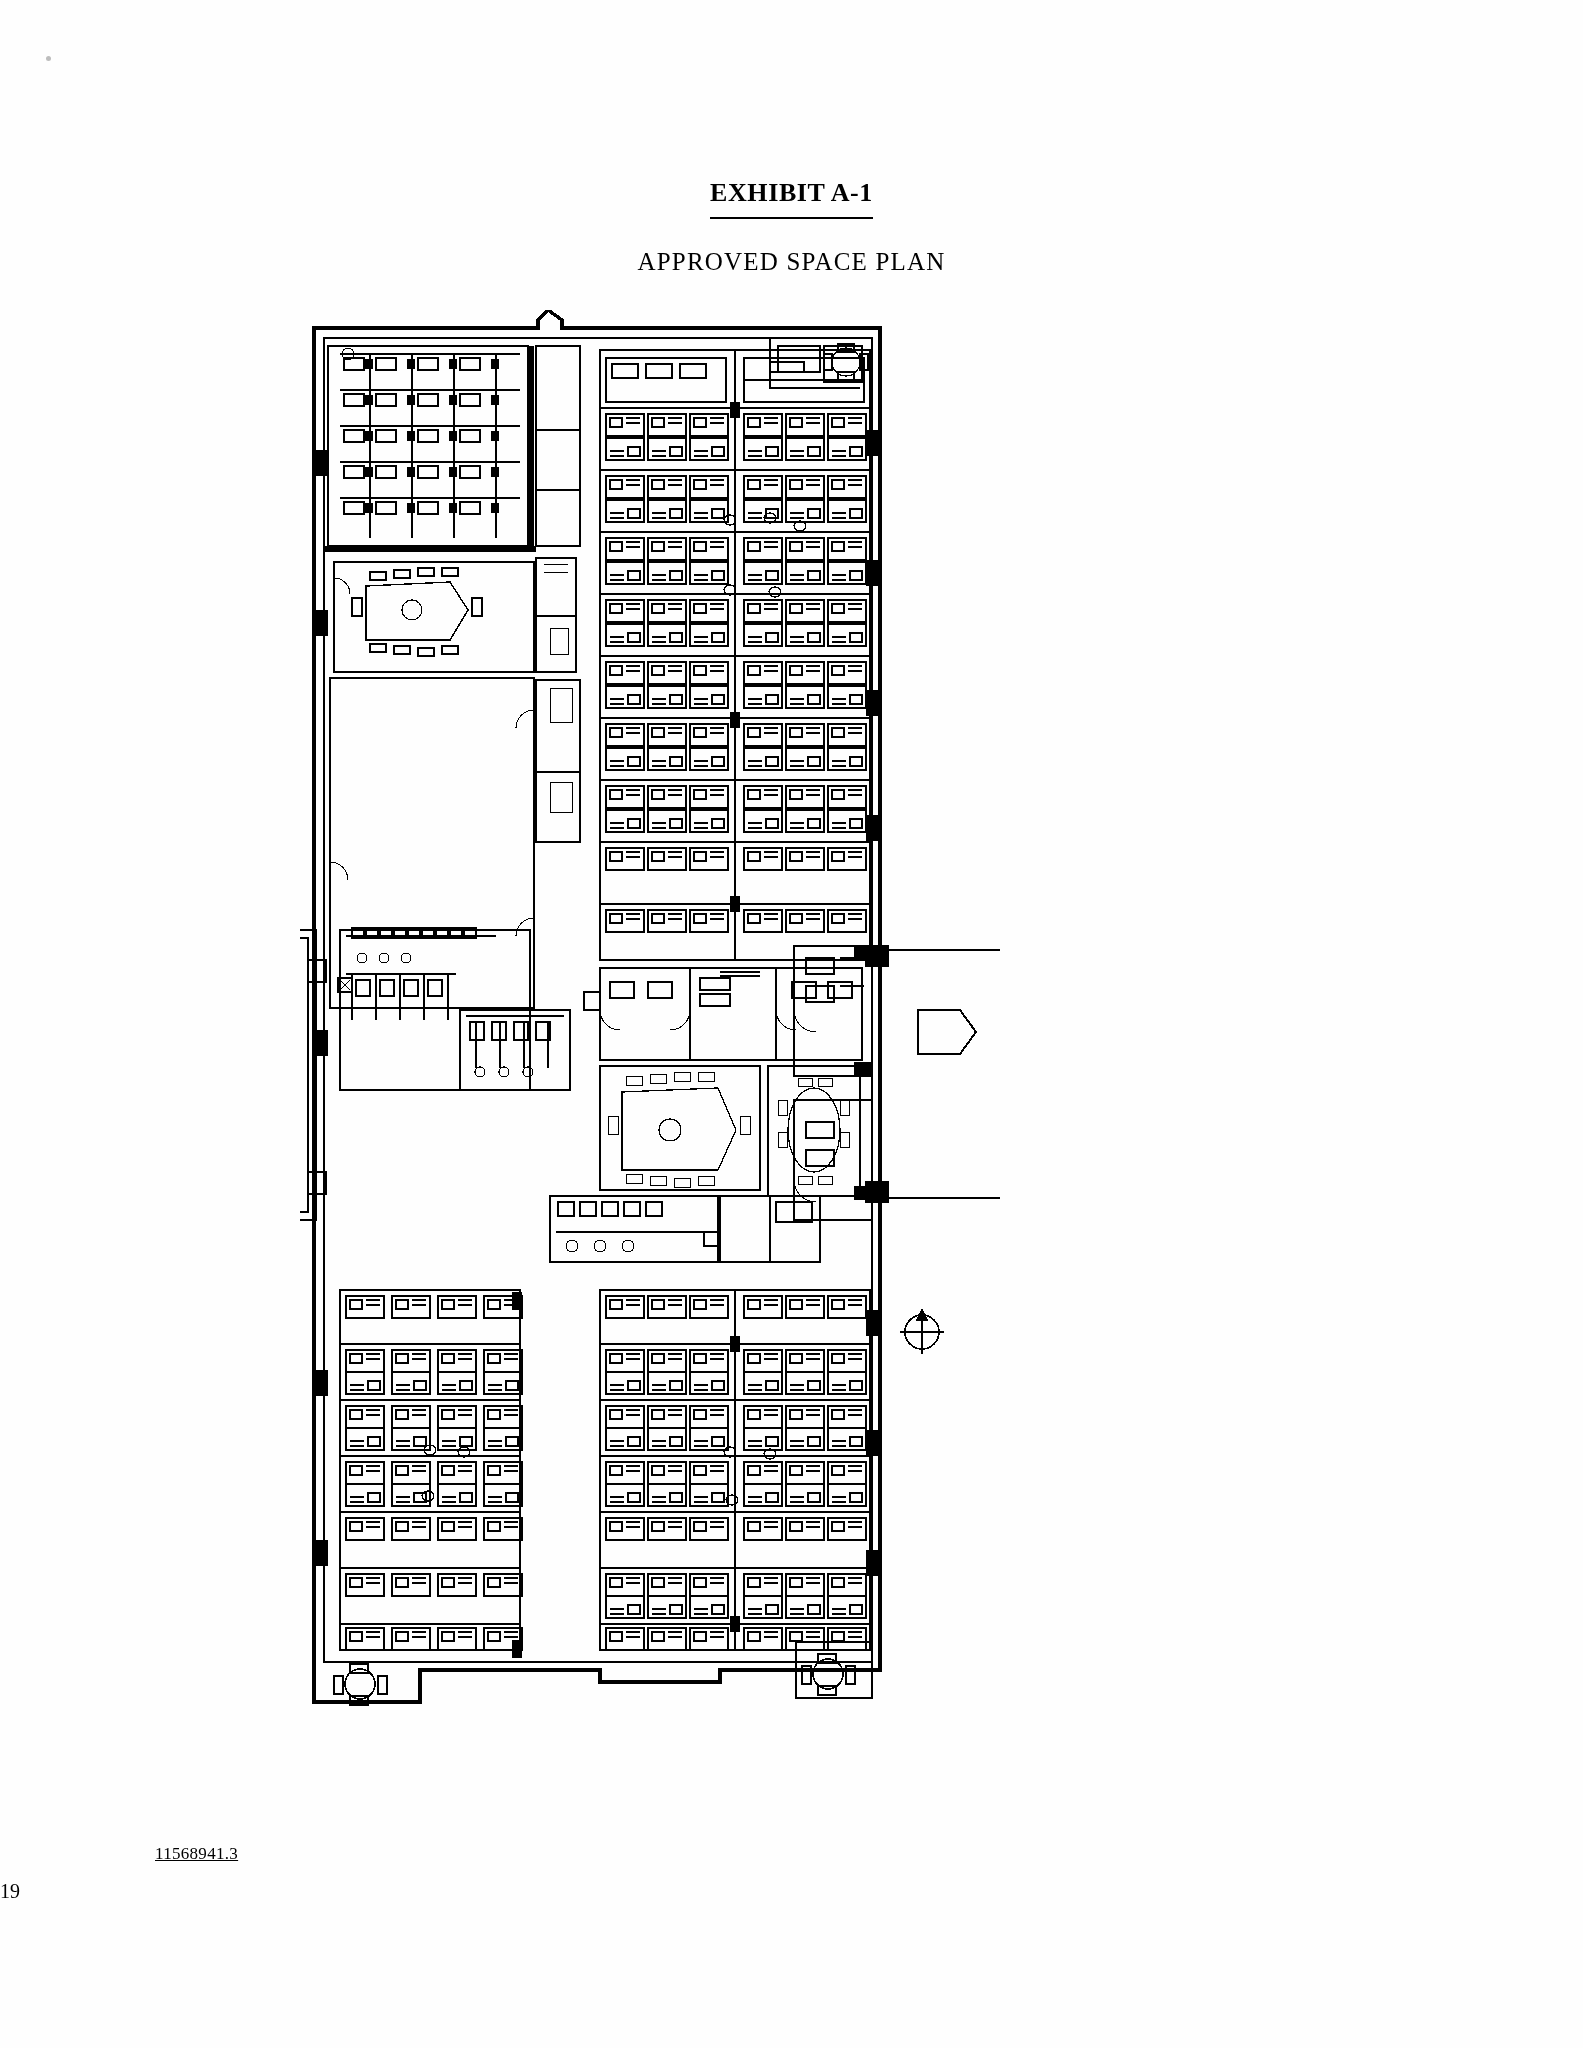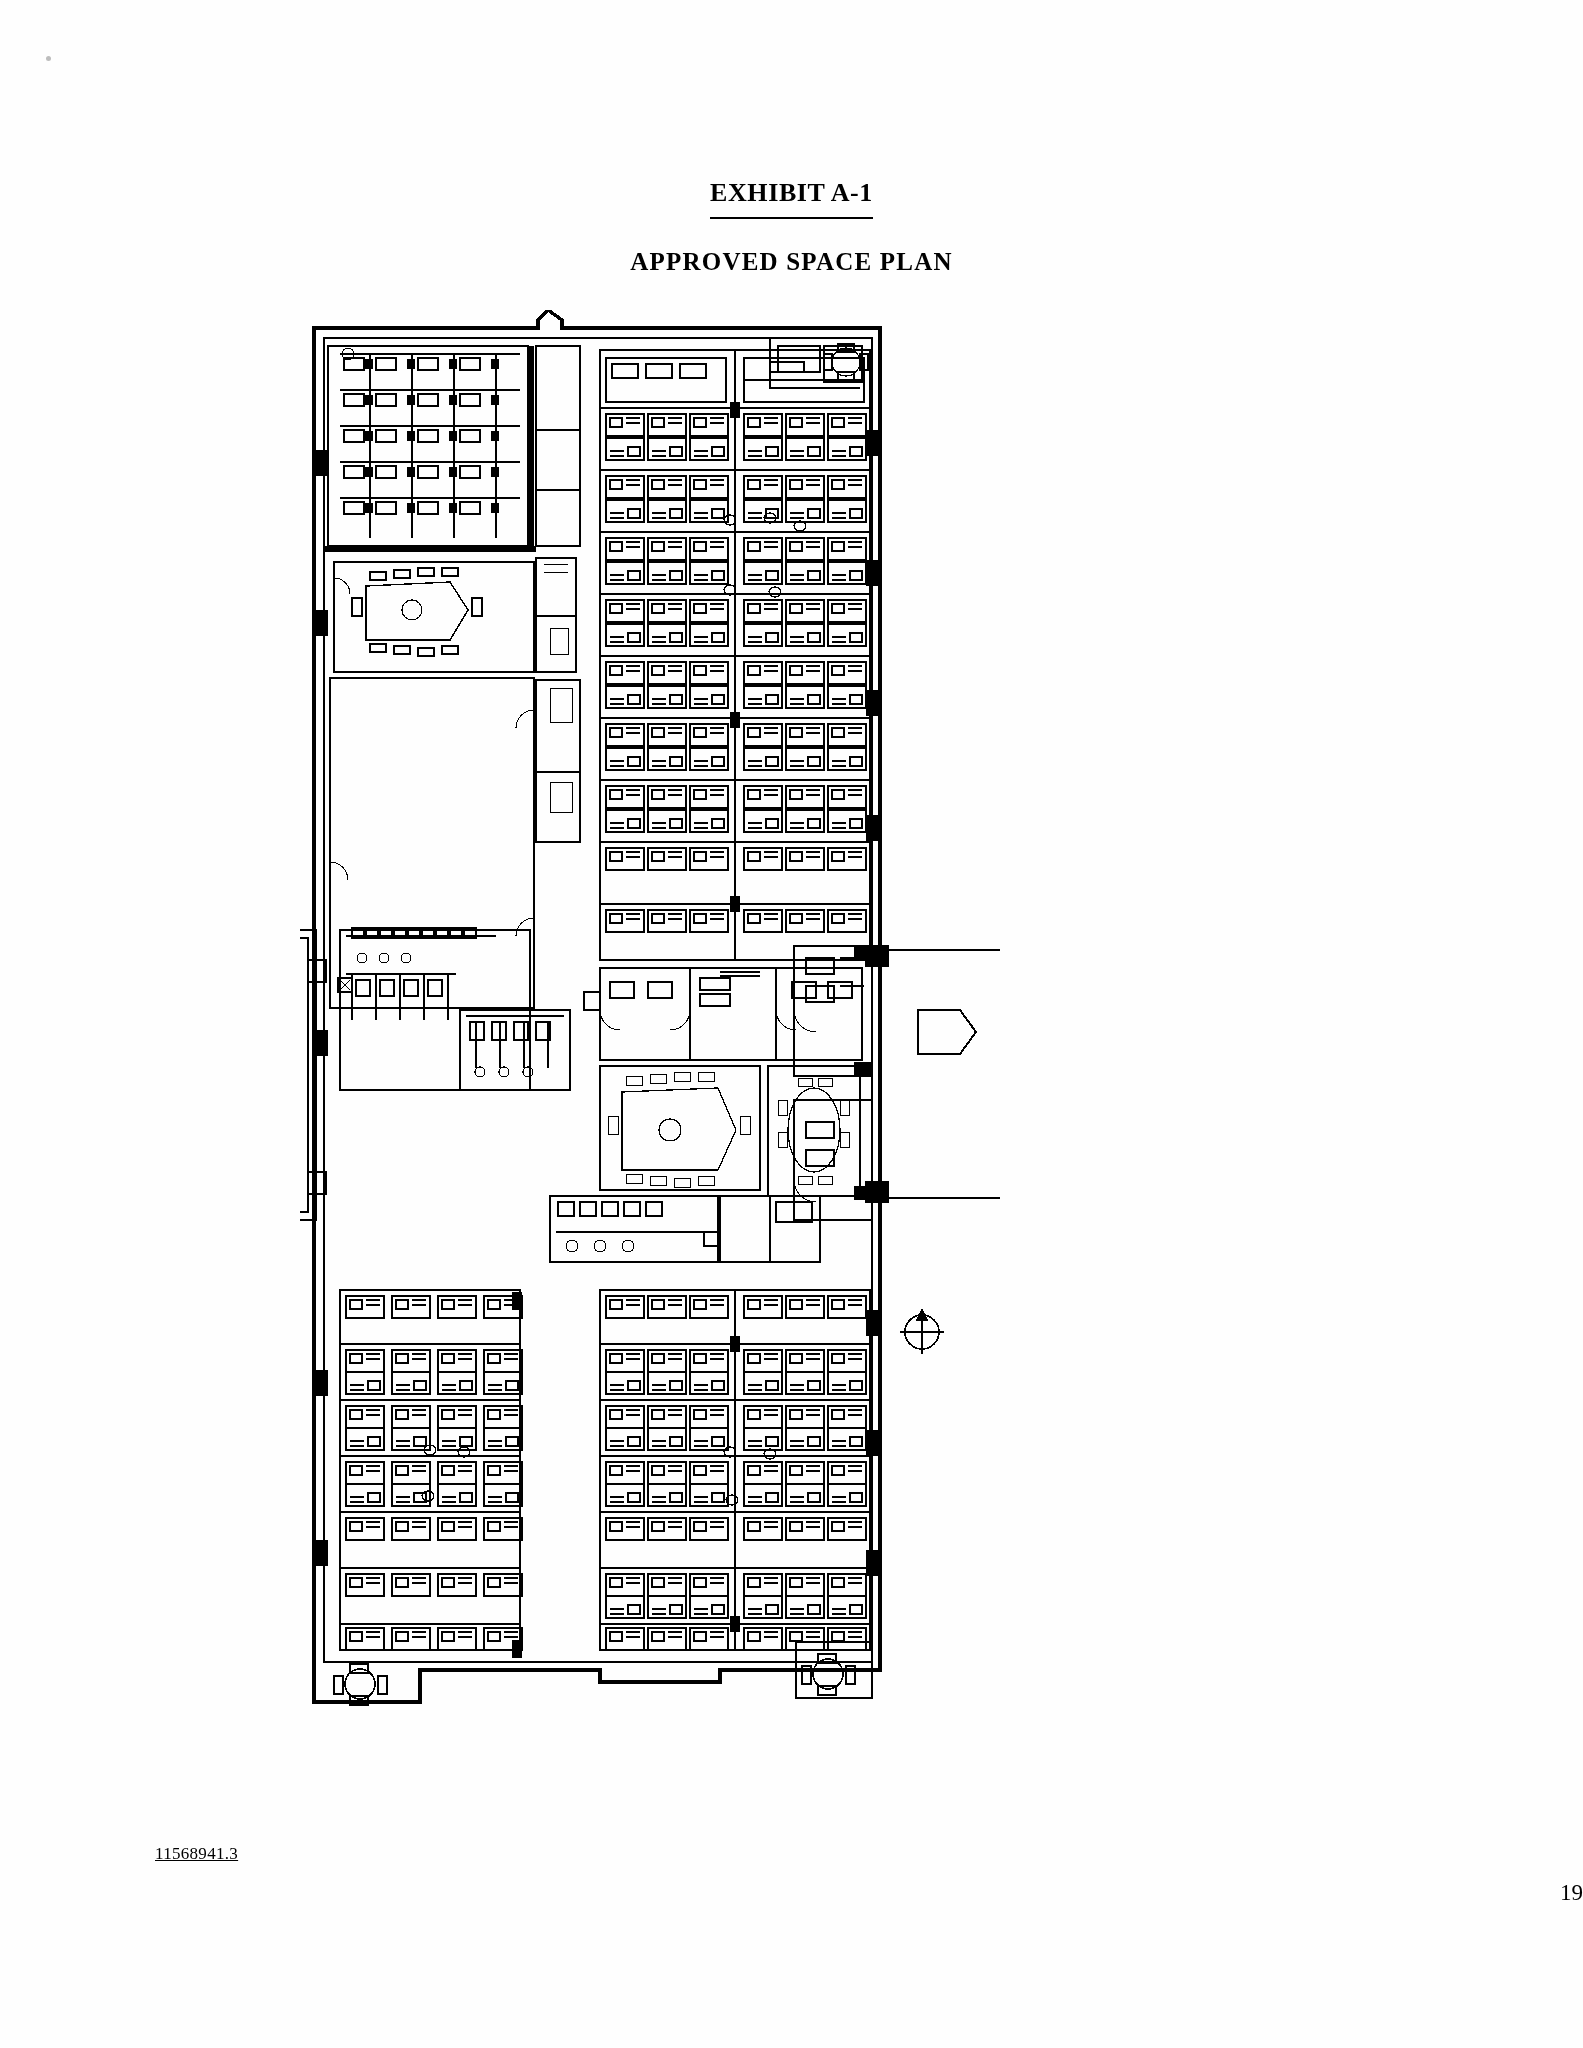--- a/index.html
+++ b/index.html
@@ -45,29 +45,28 @@
     padding-bottom: 10px;
   }
   .subtitle {
     position: absolute;
     top: 248px;
     left: 0;
     width: 100%;
     text-align: center;
     font-size: 25px;
     letter-spacing: 1.2px;
-    font-weight: bold;
   }
   .page-number {
     position: absolute;
     top: 1880px;
     left: 0;
     width: 100%;
-    text-align: right;
-    font-size: 23px;
+    text-align: left;
+    font-size: 20px;
   }
   .doc-code {
     position: absolute;
     left: 155px;
     top: 1844px;
     font-size: 17px;
     letter-spacing: 0.3px;
     text-decoration: underline;
   }
   

